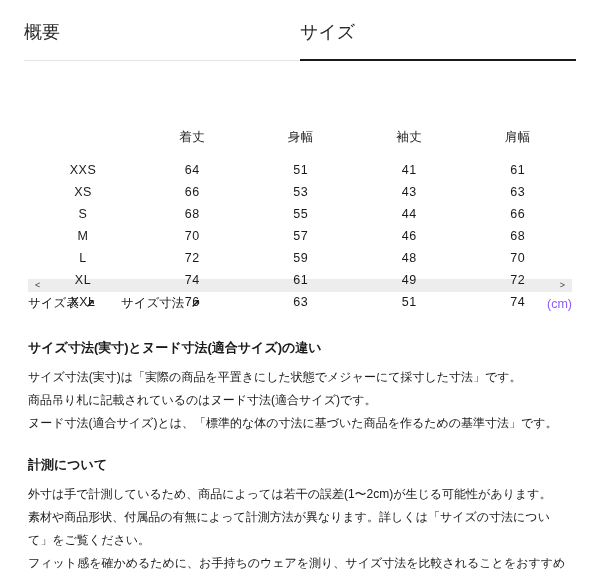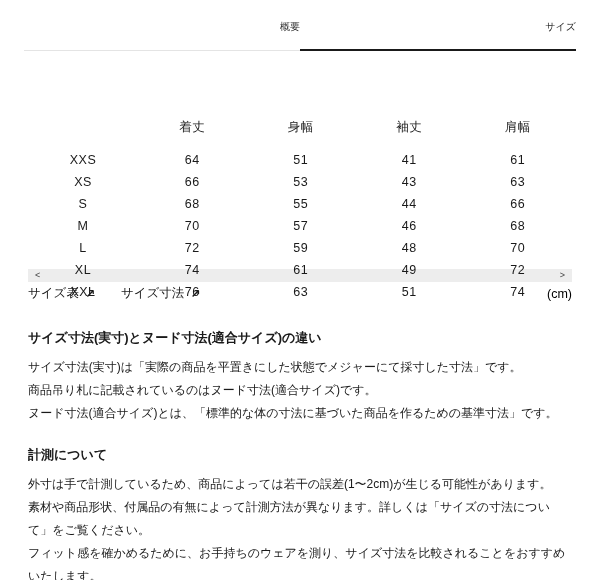--- a/index.html
+++ b/index.html
@@ -8,22 +8,22 @@
     width: 600px; height: 580px;
     background: #ffffff;
     color: #1a1a1a;
     font-family: "Liberation Sans", "DejaVu Sans", sans-serif;
     overflow: hidden;
   }
 
   
   .tabs { display: flex; padding: 20px 24px 0; }
   .tab {
-    flex: 1; text-align: right;
-    font-size: 10px; color: #2a2a2a;
+    flex: 1; text-align: left;
+    font-size: 18px; color: #2a2a2a;
     padding-bottom: 15px;
     border-bottom: 1px solid #e4e4e4;
     cursor: pointer;
   }
   .tab--active {
     border-bottom: 2px solid #1a1a1a;
   }
 
   
   .size-table { margin: 20px 28px 0; font-size: 12.5px; }
@@ -54,21 +54,21 @@
     display: flex; align-items: center;
     font-size: 12.5px;
     text-align: center;
   }
   .text-link {
     display: inline-flex; align-items: center; gap: 6px;
     margin-right: 26px;
     cursor: pointer; color: #1a1a1a; text-decoration: none;
   }
   .arrow-icon { font-size: 12px; font-weight: bold; }
-  .unit-label { margin-left: auto; color: #000000; }
+  .unit-label { margin-left: auto; color: #8b5cf6; }
 
   
   .info-section { margin: 27px 26px 0 28px; }
   .info-section--second { margin-top: 21px; }
   .info-section h3 {
     margin: 0 0 9px;
     font-size: 13px; font-weight: bold;
   }
   .info-section p {
     margin: 0;

